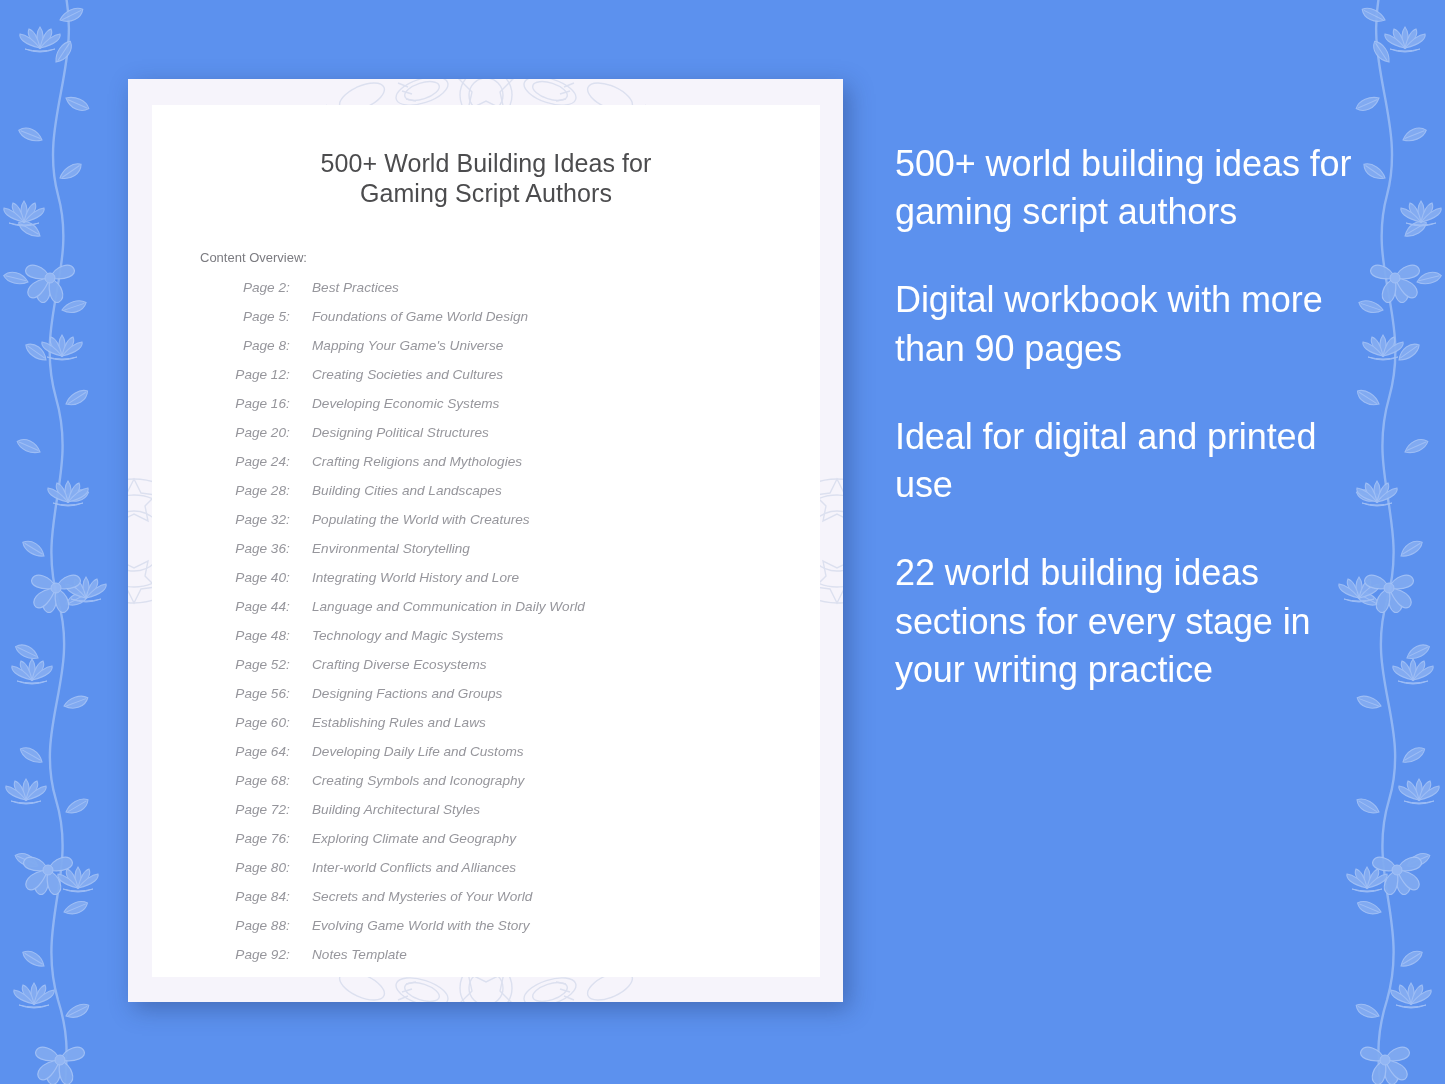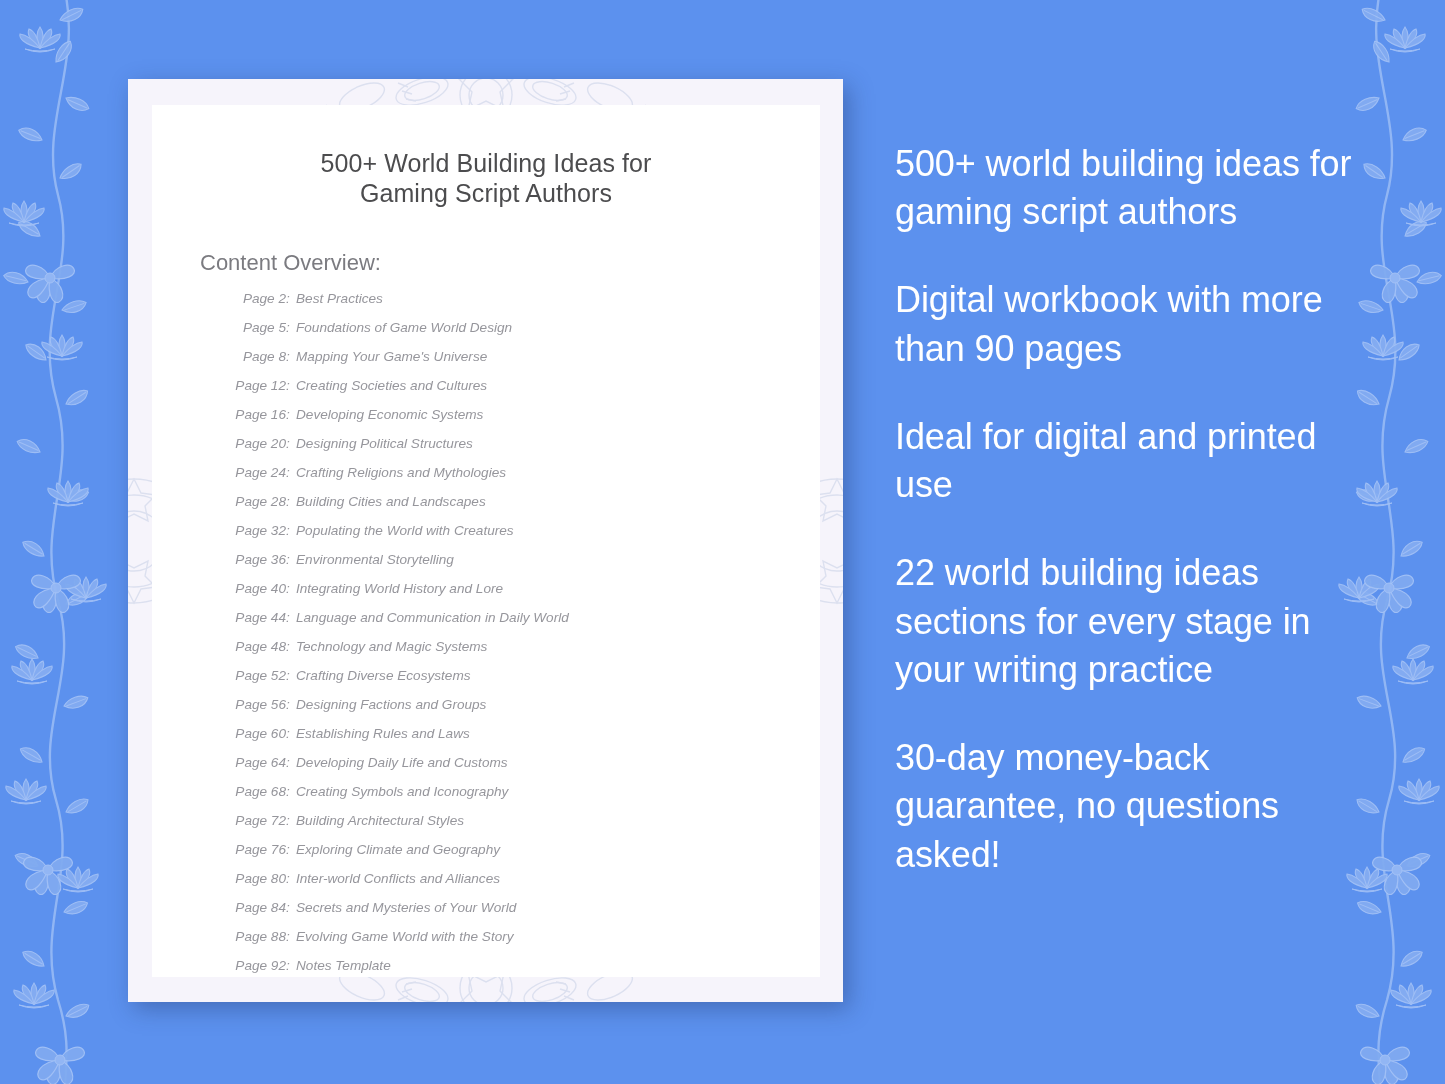--- a/index.html
+++ b/index.html
@@ -67,21 +67,21 @@
     color:#4c4c4e;
     font-weight:400;
     letter-spacing:.1px;
     white-space:pre-line;
     margin-top:8px;
   }
 
   .overview-label {
     margin-top:42px;
     margin-left:2px;
-    font-size:22px;
+    font-size:13px;
     color:#7b7b80;
     font-weight:400;
   }
 
   .toc {
     list-style:none;
     margin-top:16px;
     margin-left:26px;
   }
   .toc-item {
@@ -93,21 +93,21 @@
     height:29px;
     font-style:italic;
   }
   .toc-page {
     width:62px;
     text-align:right;
     white-space:nowrap;
     flex:0 0 62px;
   }
   .toc-colon { width:10px; flex:0 0 10px; }
-  .toc-title { white-space:nowrap; }
+  .toc-title { white-space:nowrap;margin-left:16px; }
 
   
   .promo {
     position:absolute;
     left:895px; top:140px;
     width:470px;
   }
   .promo-item {
     color:#ffffff;
     font-size:36px;
@@ -449,14 +449,13 @@
         </li>
       </ul>
   </div>
 </div>
 
 <div class="promo" id="promo-list">
     <div class="promo-item">500+ world building ideas for gaming script authors</div>
     <div class="promo-item">Digital workbook with more than 90 pages</div>
     <div class="promo-item">Ideal for digital and printed use</div>
     <div class="promo-item">22 world building ideas sections for every stage in your writing practice</div>
-    <div class="promo-item">30-day money-back guarantee, no questions asked!</div>
   </div>
 
 </body></html>

